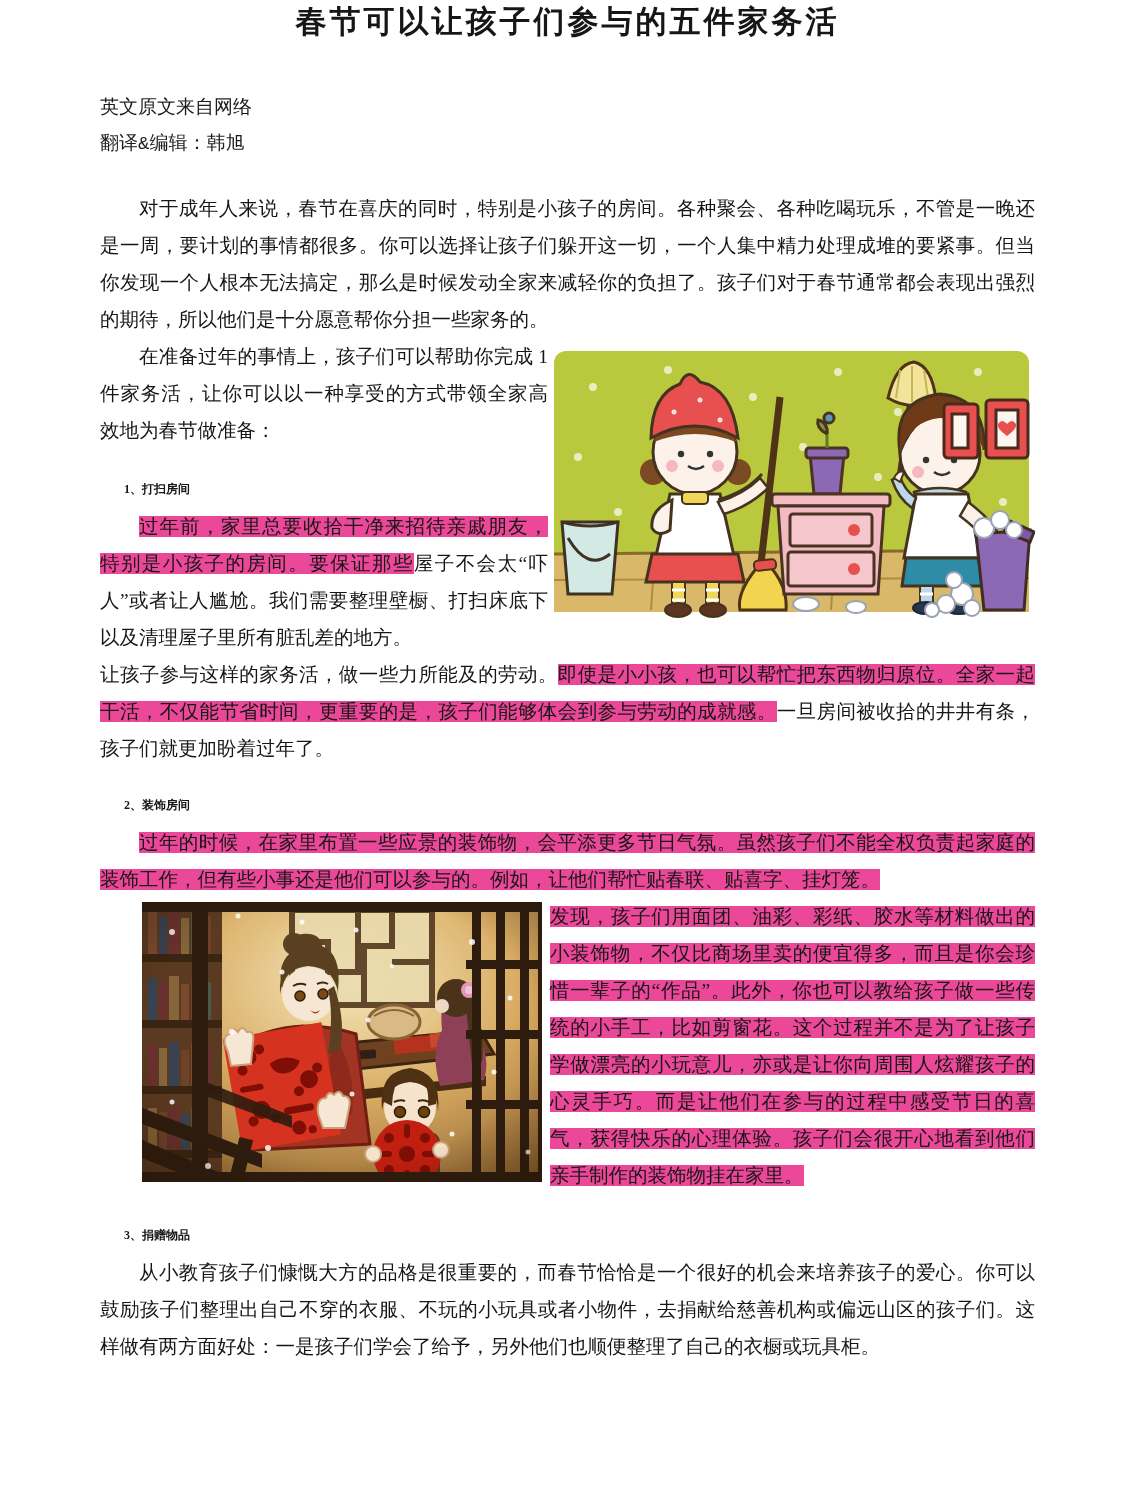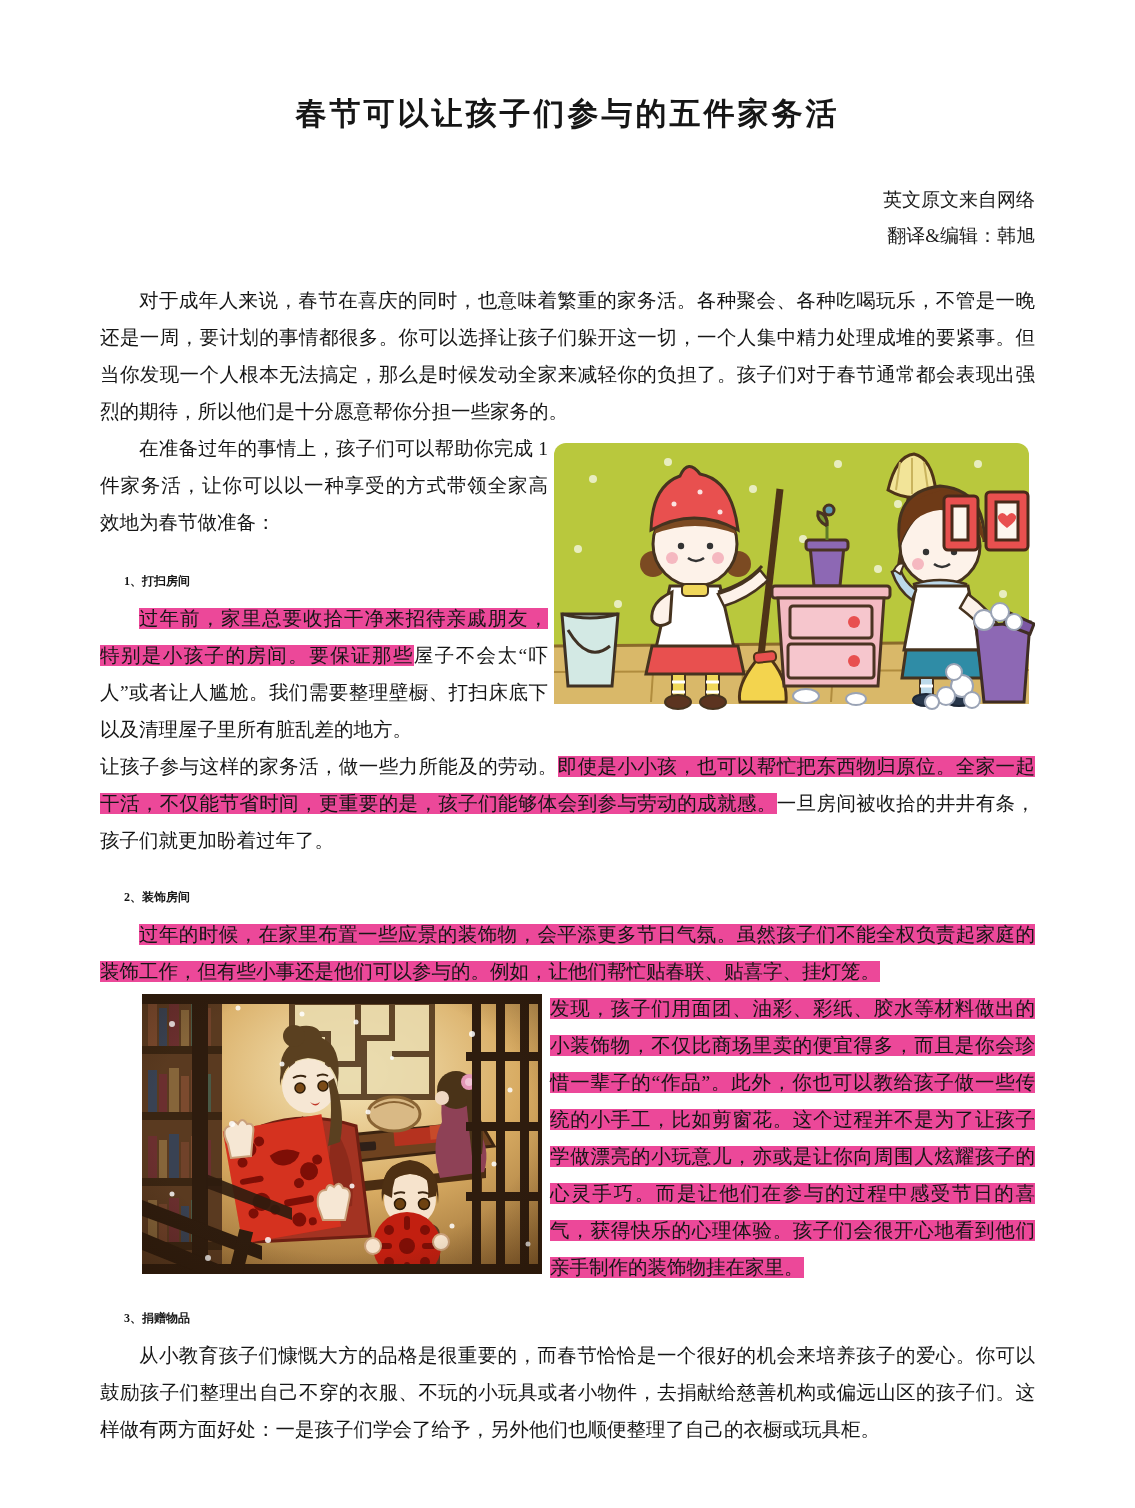--- a/index.html
+++ b/index.html
@@ -5,59 +5,59 @@
   * { margin:0; padding:0; box-sizing:border-box; }
   html,body { background:#e9e9e9; }
   .page {
     width:1135px; height:1508px; margin:0 auto; background:#ffffff;
     position:relative; overflow:hidden;
     font-family:"Liberation Serif","DejaVu Serif",serif;
     color:#161616;
   }
   .content { padding:0 100px; }
   .doc-title {
-    padding-top:92px; text-align:center;
+    text-align:center;
     font-size:31px; font-weight:bold; letter-spacing:3px; line-height:44px;
     font-family:"Liberation Serif","DejaVu Serif",serif;
   }
   .credits {
-    margin-top:46px; text-align:right;
-    font-family:Liberation Serif, serif;
+    margin-top:46px; text-align:left;
+    font-family:Liberation Mono, monospace;
     font-size:19px; line-height:36px; font-weight:500; color:#1c1c1c;
   }
   .body-text { font-size:19.5px; line-height:37px; text-align:justify; }
   .indent { text-indent:2em; }
   .p-intro { margin-top:28px; }
   .section-a { display:flex; margin-top:0; }
   .col-left { width:448px; flex:none; }
   .illu-1 { width:487px; height:277px; flex:none; margin-top:4px; }
   .sec-heading { font-weight:bold; font-size:12px; line-height:37px; text-indent:2em; text-align:left; }
   .h-s1 { margin-top:22px; }
   .h-s2 { margin-top:20px; }
-  .h-s3 { margin-top:14px; }
+  .h-s3 { margin-top:23px; }
   .section-b { display:flex; gap:8px;padding-left:42px; }
   .illu-2 { width:400px; height:280px; flex:none; margin-top:4px; }
   .wrap-col { flex:1; }
   .hl { background:#ec4899; }
   svg { display:block; }
 </style>
 </head>
 <body>
 
 <div class="page">
   <div class="content">
 
     <h1 class="doc-title">春节可以让孩子们参与的五件家务活</h1>
 
     <div class="credits">
       <div>英文原文来自网络</div>
       <div>翻译&amp;编辑：韩旭</div>
     </div>
 
-    <p class="body-text indent p-intro">对于成年人来说，春节在喜庆的同时，也意味着繁重的家务活。各种聚会、各种吃喝玩乐，不管是一晚还是一周，要计划的事情都很多。你可以选择让孩子们躲开这一切，一个人集中精力处理成堆的要紧事。但当你发现一个人根本无法搞定，那么是时候发动全家来减轻你的负担了。孩子们对于春节通常都会表现出强烈的期待，所以他们是十分愿意帮你分担一些家务的。</p>
+    <p class="body-text indent p-intro">对于成年人来说，春节在喜庆的同时，特别是小孩子的房间。各种聚会、各种吃喝玩乐，不管是一晚还是一周，要计划的事情都很多。你可以选择让孩子们躲开这一切，一个人集中精力处理成堆的要紧事。但当你发现一个人根本无法搞定，那么是时候发动全家来减轻你的负担了。孩子们对于春节通常都会表现出强烈的期待，所以他们是十分愿意帮你分担一些家务的。</p>
 
     <div class="section-a">
       <div class="col-left">
         <p class="body-text indent">在准备过年的事情上，孩子们可以帮助你完成 1 件家务活，让你可以以一种享受的方式带领全家高效地为春节做准备：</p>
         <h2 class="sec-heading h-s1">1、打扫房间</h2>
         <p class="body-text indent"><span class="hl">过年前，家里总要收拾干净来招待亲戚朋友，特别是小孩子的房间。要保证那些</span><span>屋子不会太“吓人”或者让人尴尬。我们需要整理壁橱、打扫床底下以及清理屋子里所有脏乱差的地方。</span></p>
       </div>
 
       <svg class="illu-1" viewBox="0 0 487 277" aria-hidden="true">
         <rect width="487" height="277" rx="16" fill="#ffffff"></rect>

